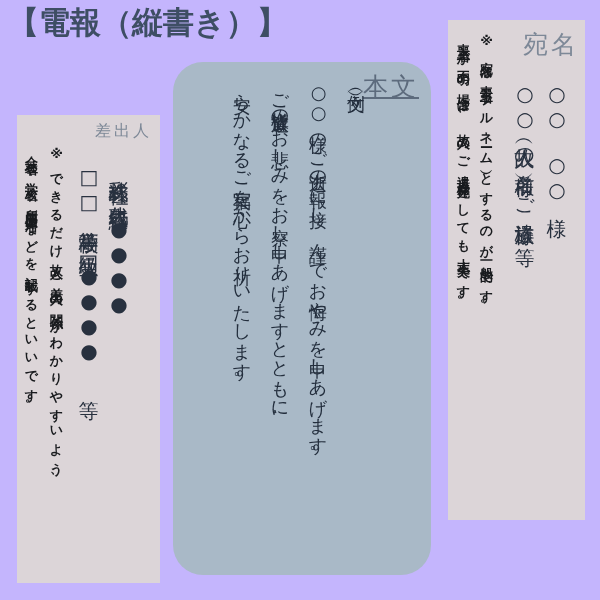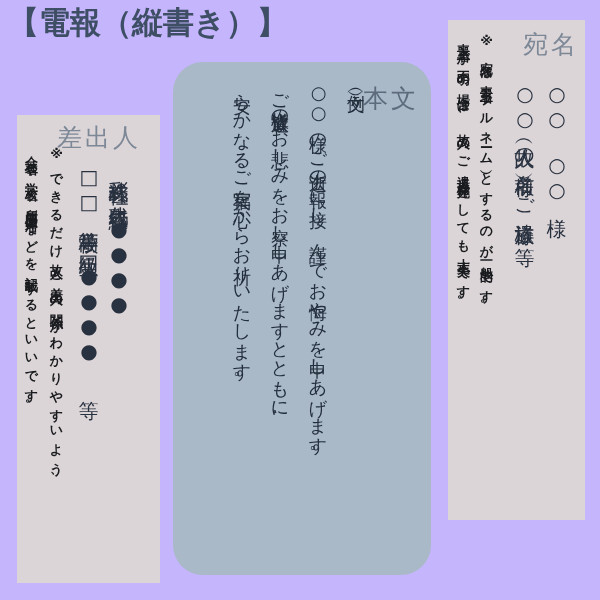--- a/index.html
+++ b/index.html
@@ -35,22 +35,22 @@
 
   .panel-header {
     position: absolute;
     color: #7d8897;
     font-size: 25px;
     letter-spacing: 3px;
     white-space: nowrap;
     text-align: center;
   }
   .hdr-addressee { right: 6px; top: 8px; }
-  .hdr-body { right: 12px; top: 20px; color: #5d6b7d; }
-  .hdr-sender { right: 19px; top: 6px; font-size: 25px; }
+  .hdr-body { right: 12px; top: 8px; color: #5d6b7d; text-decoration: underline; }
+  .hdr-sender { right: 8px; top: 6px; font-size: 16px; }
 
   .vtext {
     position: absolute;
     writing-mode: vertical-rl;
     text-orientation: mixed;
     white-space: nowrap;
   }
   .main-text {
     color: #28313f;
     font-size: 20px;

